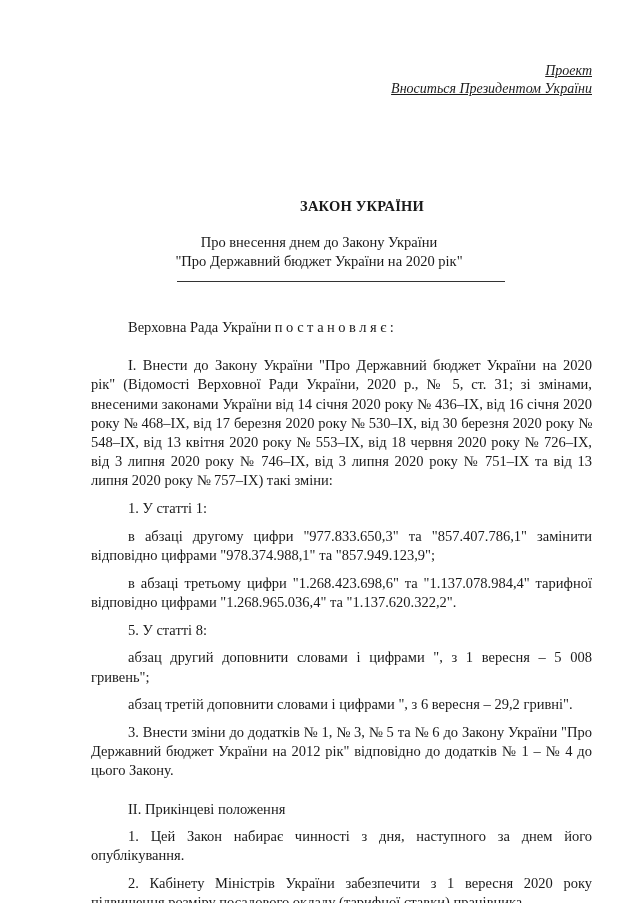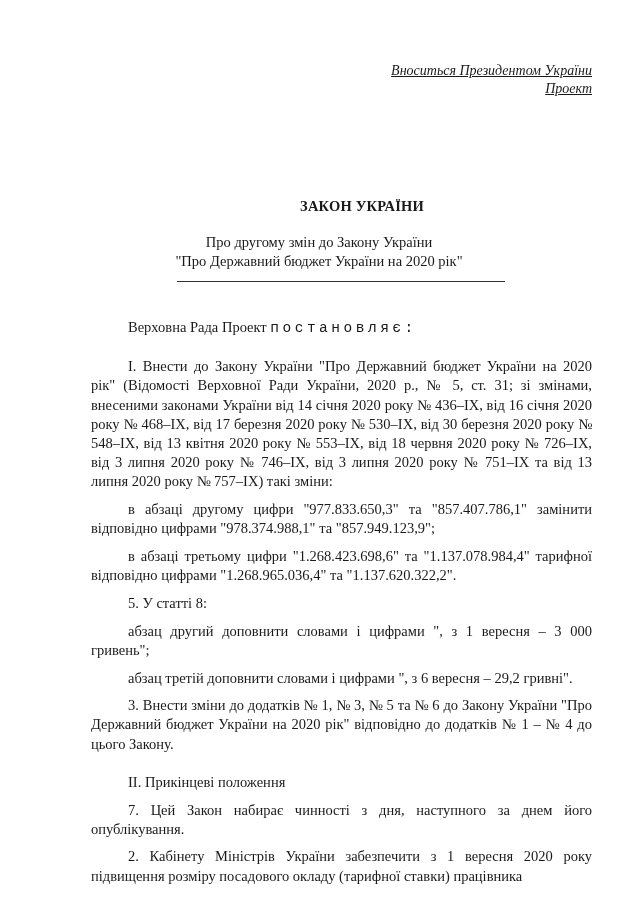--- a/index.html
+++ b/index.html
@@ -25,50 +25,51 @@
     .rule {
       position: absolute; left: 177px; width: 328px; top: 281px;
       border-top: 1px solid #333;
     }
     .body-text {
       position: absolute; left: 91px; width: 501px; top: 318px;
       font-size: 14.5px; line-height: 19.2px; text-align: justify;
     }
     .body-text p { margin: 0 0 8.5px 0; text-indent: 37px; }
     .body-text p.gap { margin-bottom: 19px; }
-    .spaced { letter-spacing: 3.5px; font-family: Liberation Mono, monospace; }
+    .spaced { letter-spacing: 3.5px; }
   </style>
 </head>
 <body>
 
 <div class="page">
 
   <div class="header-note">
+    <div>Проект</div>
     <div>Вноситься Президентом України</div>
-    <div>Проект</div>
   </div>
 
   <div class="title">ЗАКОН УКРАЇНИ</div>
 
   <div class="subtitle">
-    <div>Про другому змін до Закону України</div>
+    <div>Про внесення днем до Закону України</div>
     <div>"Про Державний бюджет України на 2020 рік"</div>
   </div>
 
   <div class="rule"></div>
 
   <div class="body-text">
-    <p class="gap"><span>Верховна Рада Проект </span><span class="spaced">постановляє:</span></p>
+    <p class="gap"><span>Верховна Рада України </span><span class="spaced">постановляє:</span></p>
 
     <p>І. Внести до Закону України "Про Державний бюджет України на 2020 рік" (Відомості Верховної Ради України, 2020 р., № 5, ст. 31; зі змінами, внесеними законами України від 14 січня 2020 року № 436–ІХ, від 16 січня 2020 року № 468–ІХ, від 17 березня 2020 року № 530–ІХ, від 30 березня 2020 року № 548–ІХ, від 13 квітня 2020 року № 553–ІХ, від 18 червня 2020 року № 726–ІХ, від 3 липня 2020 року № 746–ІХ, від 3 липня 2020 року № 751–ІХ та від 13 липня 2020 року № 757–ІХ) такі зміни:</p>
+    <p>1. У статті 1:</p>
     <p>в абзаці другому цифри "977.833.650,3" та "857.407.786,1" замінити відповідно цифрами "978.374.988,1" та "857.949.123,9";</p>
     <p>в абзаці третьому цифри "1.268.423.698,6" та "1.137.078.984,4" тарифної відповідно цифрами "1.268.965.036,4" та "1.137.620.322,2".</p>
     <p>5. У статті 8:</p>
-    <p>абзац другий доповнити словами і цифрами ", з 1 вересня – 3 000 гривень";</p>
+    <p>абзац другий доповнити словами і цифрами ", з 1 вересня – 5 008 гривень";</p>
     <p>абзац третій доповнити словами і цифрами ", з 6 вересня – 29,2 гривні".</p>
-    <p class="gap">3. Внести зміни до додатків № 1, № 3, № 5 та № 6 до Закону України "Про Державний бюджет України на 2020 рік" відповідно до додатків № 1 – № 4 до цього Закону.</p>
+    <p class="gap">3. Внести зміни до додатків № 1, № 3, № 5 та № 6 до Закону України "Про Державний бюджет України на 2012 рік" відповідно до додатків № 1 – № 4 до цього Закону.</p>
 
     <p>ІІ. Прикінцеві положення</p>
-    <p>7. Цей Закон набирає чинності з дня, наступного за днем його опублікування.</p>
+    <p>1. Цей Закон набирає чинності з дня, наступного за днем його опублікування.</p>
     <p>2. Кабінету Міністрів України забезпечити з 1 вересня 2020 року підвищення розміру посадового окладу (тарифної ставки) працівника</p>
   </div>
 
 </div>
 
 </body></html>

